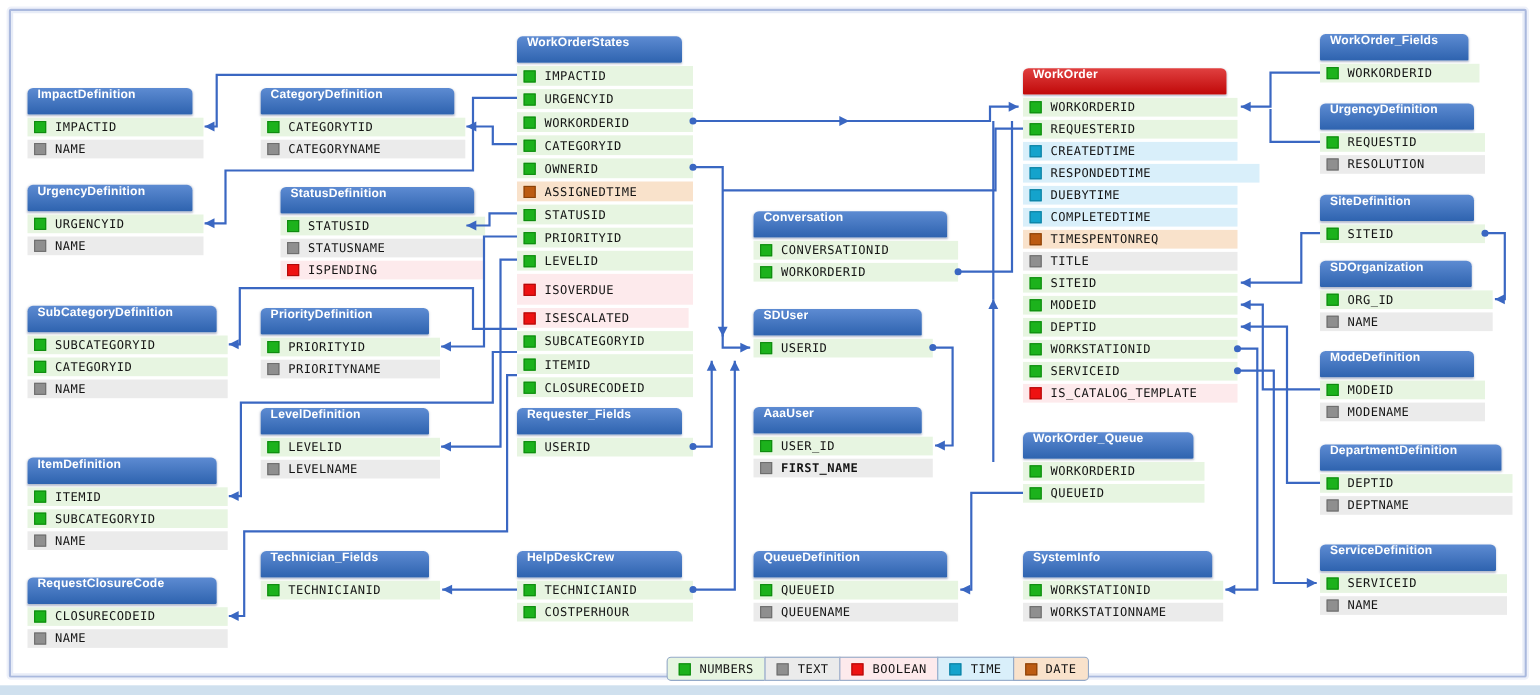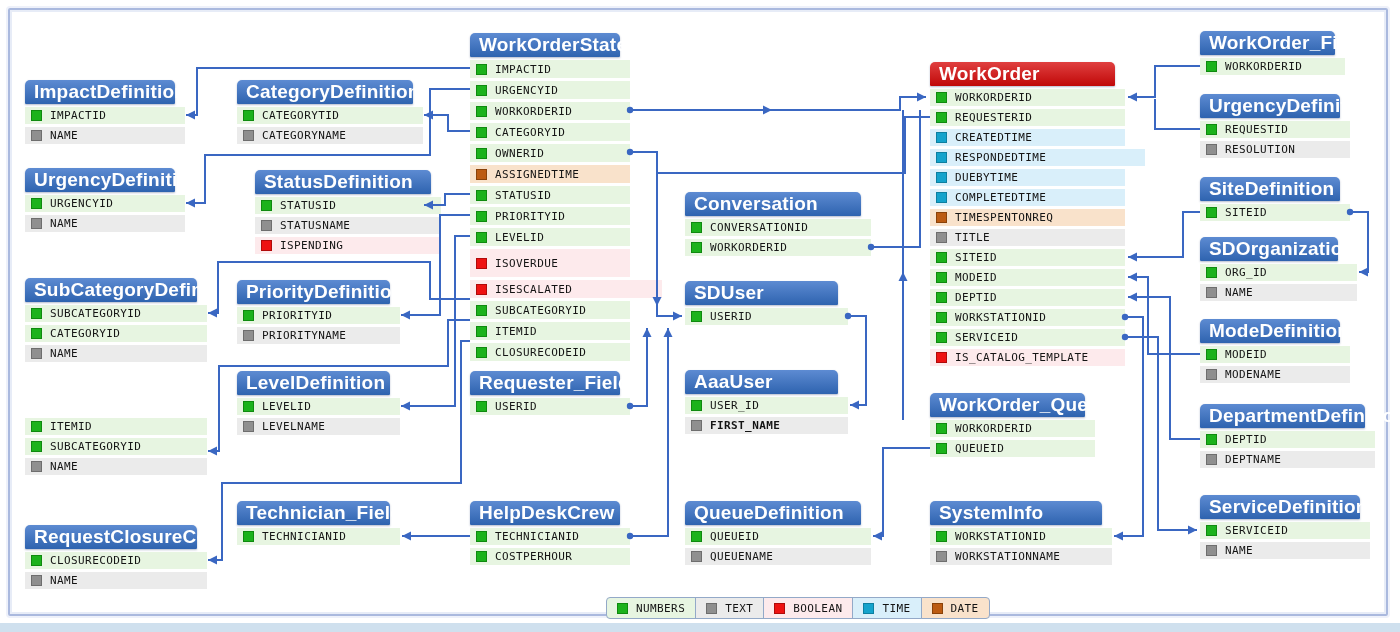--- a/index.html
+++ b/index.html
@@ -4,22 +4,22 @@
 <style>
   html,body{margin:0;padding:0;background:#ffffff;}
   #canvas{position:relative;width:1400px;height:632px;background:#ffffff;overflow:hidden;
           font-family:"Liberation Sans",sans-serif;}
   #frame{position:absolute;left:8px;top:8px;width:1376px;height:604px;
          border:2px solid #aab9de;box-shadow:inset 0 0 0 2px #e7ecf7,0 0 0 2px #eef1fa;
          border-radius:2px;z-index:0;}
   #bottom-strip{position:absolute;left:0;top:623px;width:1400px;height:9px;background:#cfe0ee;z-index:0;}
   .tbl{position:absolute;z-index:2;}
   .th{height:24px;border-radius:5px 5px 1px 1px;color:#fff;
-      font-weight:bold;font-size:19px;letter-spacing:.2px;
-      display:flex;align-items:center;padding-left:9px;box-sizing:border-box;
+      font-weight:bold;font-size:11px;letter-spacing:.2px;
+      display:flex;padding-left:9px;box-sizing:border-box;
       box-shadow:0 1px 2px rgba(40,60,110,.35);white-space:nowrap;}
   .row{display:flex;align-items:center;margin-top:3px;box-sizing:border-box;padding-left:6px;
        font-family:"DejaVu Sans Mono",monospace;font-size:11px;color:#141414;letter-spacing:.4px;}
   .row:first-of-type{margin-top:2px;}
   .sq{width:9px;height:9px;border:1px solid #666;margin-right:8px;flex:none;}
   .lbl{white-space:nowrap;}
   #wires{position:absolute;left:0;top:0;z-index:3;pointer-events:none;}
   #legend{position:absolute;left:606px;top:597px;display:flex;z-index:2;}
   .leg-item{display:flex;align-items:center;height:22px;padding:0 10px;border:1px solid #93a9c8;
             margin-left:-1px;font-family:"DejaVu Sans Mono",monospace;font-size:11px;
@@ -138,20 +138,23 @@
         <div class="row" style="width: 182px; height: 17px; background: rgb(231, 245, 225);">
           <span class="sq" style="background: rgb(28, 178, 28); border-color: rgb(15, 138, 15);"></span>
           <span class="lbl">CATEGORYID</span>
         </div>
         <div class="row" style="width: 182px; height: 17px; background: rgb(235, 235, 235);">
           <span class="sq" style="background: rgb(143, 143, 143); border-color: rgb(110, 110, 110);"></span>
           <span class="lbl">NAME</span>
         </div>
       </div>
       <div class="tbl" style="left: 25px; top: 416px;">
+        <div class="th" style="width: 172px; background: linear-gradient(rgb(93, 139, 210), rgb(46, 99, 175));">
+          <span>ItemDefinition</span>
+        </div>
         <div class="row" style="width: 182px; height: 17px; background: rgb(231, 245, 225);">
           <span class="sq" style="background: rgb(28, 178, 28); border-color: rgb(15, 138, 15);"></span>
           <span class="lbl">ITEMID</span>
         </div>
         <div class="row" style="width: 182px; height: 17px; background: rgb(231, 245, 225);">
           <span class="sq" style="background: rgb(28, 178, 28); border-color: rgb(15, 138, 15);"></span>
           <span class="lbl">SUBCATEGORYID</span>
         </div>
         <div class="row" style="width: 182px; height: 17px; background: rgb(235, 235, 235);">
           <span class="sq" style="background: rgb(143, 143, 143); border-color: rgb(110, 110, 110);"></span>
@@ -273,21 +276,21 @@
           <span class="lbl">PRIORITYID</span>
         </div>
         <div class="row" style="width: 160px; height: 18px; background: rgb(231, 245, 225);">
           <span class="sq" style="background: rgb(28, 178, 28); border-color: rgb(15, 138, 15);"></span>
           <span class="lbl">LEVELID</span>
         </div>
         <div class="row" style="width: 160px; height: 28px; background: rgb(253, 234, 236);">
           <span class="sq" style="background: rgb(238, 18, 18); border-color: rgb(176, 10, 10);"></span>
           <span class="lbl">ISOVERDUE</span>
         </div>
-        <div class="row" style="width: 192px; height: 18px; background: rgb(253, 234, 236);">
+        <div class="row" style="width: 156px; height: 18px; background: rgb(253, 234, 236);">
           <span class="sq" style="background: rgb(238, 18, 18); border-color: rgb(176, 10, 10);"></span>
           <span class="lbl">ISESCALATED</span>
         </div>
         <div class="row" style="width: 160px; height: 18px; background: rgb(231, 245, 225);">
           <span class="sq" style="background: rgb(28, 178, 28); border-color: rgb(15, 138, 15);"></span>
           <span class="lbl">SUBCATEGORYID</span>
         </div>
         <div class="row" style="width: 160px; height: 18px; background: rgb(231, 245, 225);">
           <span class="sq" style="background: rgb(28, 178, 28); border-color: rgb(15, 138, 15);"></span>
           <span class="lbl">ITEMID</span>

